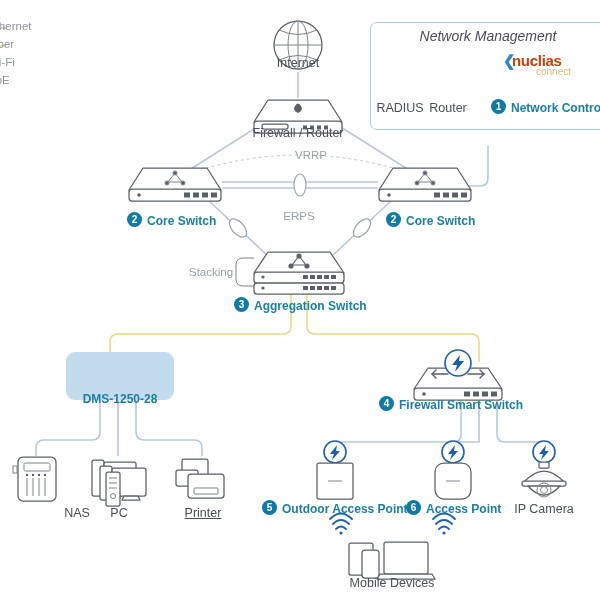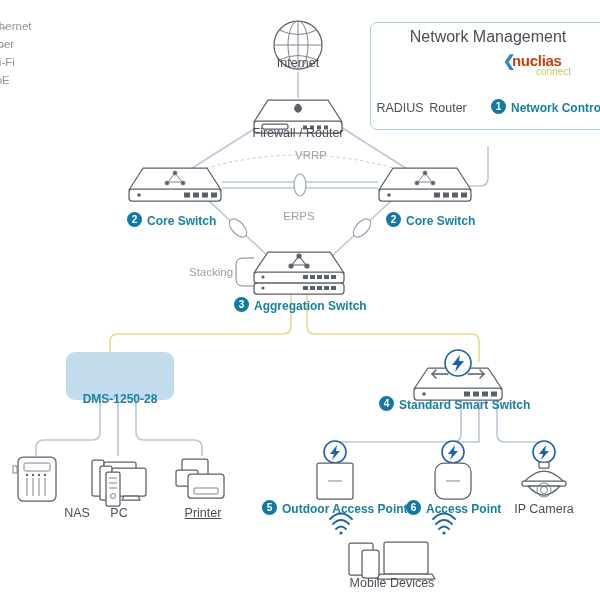--- a/index.html
+++ b/index.html
@@ -383,21 +383,21 @@
   <div class="lbl lbl-legend" style="left:-12px;top:20px;">Ethernet</div>
   <div class="lbl lbl-legend" style="left:-12px;top:38px;">Fiber</div>
   <div class="lbl lbl-legend" style="left:-12px;top:56px;">Wi-Fi</div>
   <div class="lbl lbl-legend" style="left:-12px;top:74px;">PoE</div>
 
   <div class="lbl lbl-dark center" style="left:298px;top:56px;">Internet</div>
 
   <div class="lbl lbl-dark center" style="left:298px;top:126px;">Firewall / Router</div>
 
   <div class="mgmt-box" style="left:370px;top:22px;width:236px;height:106px;"></div>
-  <div class="lbl lbl-dark center" style="left:488px;top:28px;font-size:16px;">Network Management</div>
+  <div class="lbl lbl-dark center" style="left:488px;top:28px;font-size:14px;font-style:italic;">Network Management</div>
   <div class="lbl lbl-dark center" style="left:400px;top:101px;">RADIUS</div>
   <div class="lbl lbl-dark center" style="left:448px;top:101px;">Router</div>
   <div class="badge" style="left:491px;top:99px;">1</div>
   <div class="lbl lbl-teal" style="left:511px;top:101px;">Network Controller</div>
 
   <div class="lbl" style="left:512px;top:52px;color:#c2410c;font-size:15px;font-weight:bold;letter-spacing:-0.3px;">nuclias</div>
   <div class="lbl" style="left:503px;top:52px;color:#2f86c6;font-size:15px;font-weight:bold;">❮</div>
   <div class="lbl" style="left:536px;top:66px;color:#cfc26a;font-size:10px;">connect</div>
 
 
@@ -411,21 +411,21 @@
 
   <div class="lbl lbl-gray" style="left:189px;top:266px;">Stacking</div>
 
   <div class="badge" style="left:234px;top:297px;">3</div>
   <div class="lbl lbl-teal" style="left:254px;top:299px;">Aggregation Switch</div>
 
   <div class="hl-box" style="left:66px;top:352px;width:108px;height:48px;"></div>
   <div class="lbl lbl-teal center" style="left:120px;top:392px;">DMS-1250-28</div>
 
   <div class="badge" style="left:379px;top:396px;">4</div>
-  <div class="lbl lbl-teal" style="left:399px;top:398px;">Standard Smart Switch</div>
+  <div class="lbl lbl-teal" style="left:399px;top:398px;">Firewall Smart Switch</div>
 
   <div class="lbl lbl-dark center" style="left:37px;top:506px;margin-left:40px;">NAS</div>
   <div class="lbl lbl-dark center" style="left:119px;top:506px;">PC</div>
   <div class="lbl lbl-dark center" style="left:203px;top:506px;text-decoration:underline;">Printer</div>
 
   <div class="badge" style="left:262px;top:500px;">5</div>
   <div class="lbl lbl-teal" style="left:282px;top:502px;">Outdoor Access Point</div>
 
   <div class="badge" style="left:406px;top:500px;">6</div>
   <div class="lbl lbl-teal" style="left:426px;top:502px;text-align:center;">Access Point</div>

